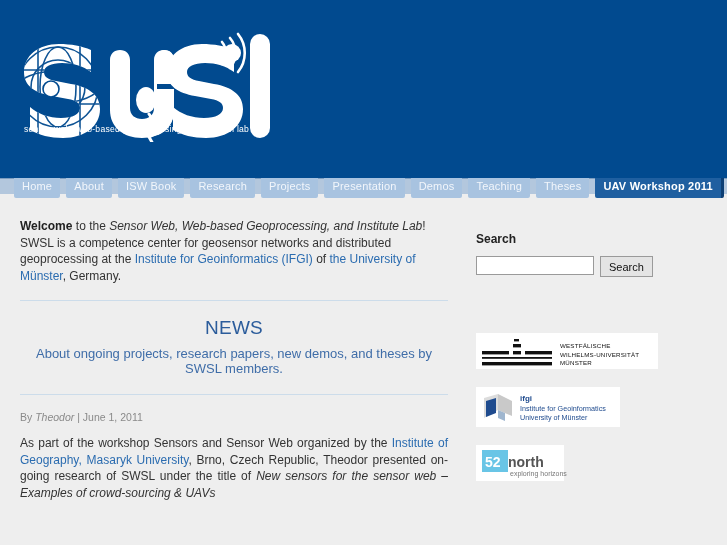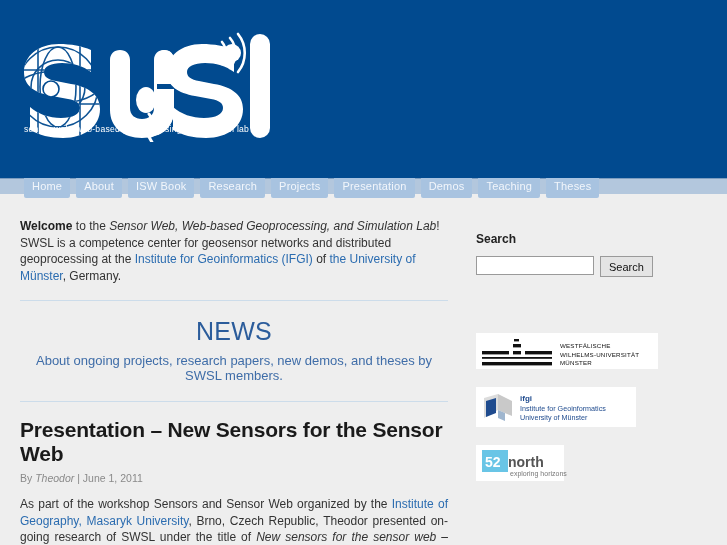--- a/index.html
+++ b/index.html
@@ -26,21 +26,21 @@
   }
   #logo-svg { display: block; }
 
   
   #navbar {
     height: 16px;
     background: #b3c7dd;
     border-top: 1px solid #7c9dc0;
     display: flex;
     align-items: center;
-    padding-left: 24px;
+    padding-left: 14px;
     gap: 6px;
   }
   .nav-item {
     background: #a8c3e0;
     color: #f2f6fb;
     font-size: 11px;
     line-height: 1;
     padding: 5px 8px 6px 8px;
     border-radius: 2px;
     cursor: pointer;
@@ -83,21 +83,21 @@
   .hr {
     height: 1px;
     background: #ccdcea;
     margin: 0 0 16px 0;
     border: 0;
   }
 
   .news-title {
     text-align: center;
     color: #2b5c9b;
-    font-size: 25px;
+    font-size: 19px;
     font-weight: normal;
     margin: 6px 0 7px 0;
     letter-spacing: .3px;
   }
   .news-sub {
     text-align: center;
     color: #3f6da8;
     font-size: 13px;
     margin: 0 0 18px 0;
   }
@@ -154,21 +154,21 @@
     color: #111;
   }
 
   .logo-box {
     background: #ffffff;
     margin-top: 18px;
     padding: 5px 6px;
     display: block;
   }
   #wwu-box  { width: 182px; height: 36px; margin-top: 56px; }
-  #ifgi-box { width: 160px; height: 40px; }
+  #ifgi-box { width: 144px; height: 40px; }
   #n52-box  { width: 88px; height: 36px; }
 
   .logo-box svg { display: block; }
 </style>
 </head>
 <body>
 
 <div id="header">
   <div id="logo-wrap">
     <svg id="logo-svg" width="258" height="110" viewBox="0 0 258 110">
@@ -232,36 +232,36 @@
 <div id="navbar">
   <div class="nav-item">Home</div>
   <div class="nav-item">About</div>
   <div class="nav-item">ISW Book</div>
   <div class="nav-item">Research</div>
   <div class="nav-item">Projects</div>
   <div class="nav-item">Presentation</div>
   <div class="nav-item">Demos</div>
   <div class="nav-item">Teaching</div>
   <div class="nav-item">Theses</div>
+  <div class="nav-item active">UAV Workshop 2011</div>
 </div>
 
 <div id="page">
 
   <div id="content">
 
-    <p class="intro"><b>Welcome</b><span> to the </span><i>Sensor Web, Web-based Geoprocessing, and Simulation Lab</i><span>! SWSL is a competence center for geosensor networks and distributed geoprocessing at the </span><a class="lnk" href="#">Institute for Geoinformatics (IFGI)</a><span> of </span><a class="lnk" href="#">the University of Münster</a><span>, Germany.</span></p>
+    <p class="intro"><b>Welcome</b><span> to the </span><i>Sensor Web, Web-based Geoprocessing, and Institute Lab</i><span>! SWSL is a competence center for geosensor networks and distributed geoprocessing at the </span><a class="lnk" href="#">Institute for Geoinformatics (IFGI)</a><span> of </span><a class="lnk" href="#">the University of Münster</a><span>, Germany.</span></p>
 
     <hr class="hr">
 
     <h2 class="news-title">NEWS</h2>
     <p class="news-sub">About ongoing projects, research papers, new demos, and theses by SWSL members.</p>
 
     <hr class="hr">
 
-    <h1 class="post-title">Presentation – New Sensors for the Sensor Web</h1>
 
     <div class="byline"><span>By </span><i>Theodor</i><span> | </span><span>June 1, 2011</span></div>
 
     <p class="post-body"><span>As part of the workshop Sensors and Sensor Web organized by the </span><a class="lnk" href="#">Institute of Geography, Masaryk University</a><span>, Brno, Czech Republic, Theodor presented on-going research of SWSL under the title of </span><i>New sensors for the sensor web – Examples of crowd-sourcing &amp; UAVs</i></p>
   </div>
 
   <div id="sidebar">
 
     <div class="side-h">Search</div>
 

